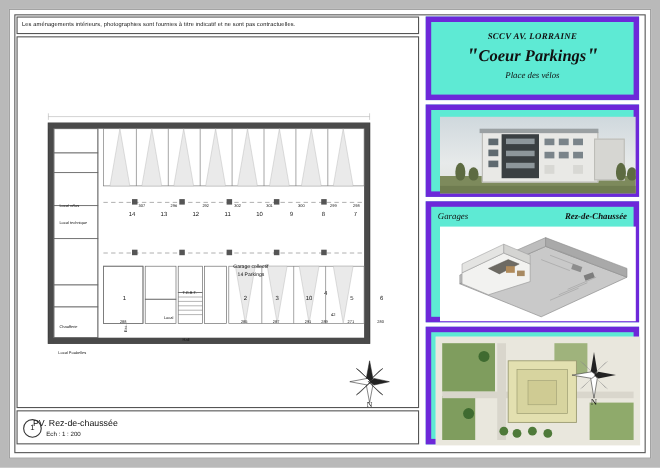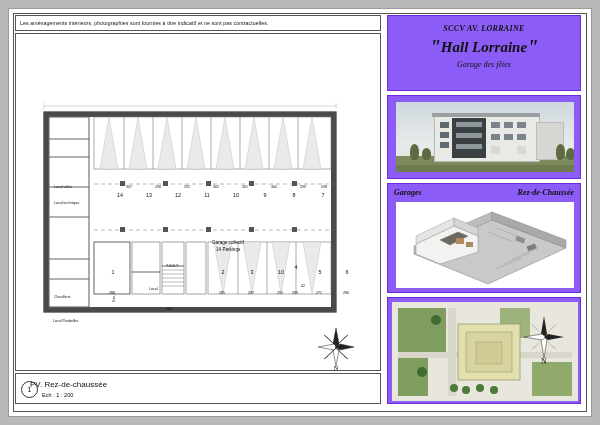--- a/index.html
+++ b/index.html
@@ -13,21 +13,21 @@
         font-size:5.2px;color:#111;padding:4px 4px 0 4px;letter-spacing:.02em;}
   .planbox{position:absolute;left:0;top:18px;width:366px;height:338px;border:1px solid #555;box-sizing:border-box;background:#fff;overflow:hidden;}
   .titleblock{position:absolute;left:0;top:358px;width:366px;height:31px;border:1px solid #555;box-sizing:border-box;}
   .tb-circle{position:absolute;left:5px;top:7px;width:15px;height:15px;border:1px solid #333;border-radius:50%;
              font-size:7px;text-align:center;line-height:15px;color:#111;}
   .tb-t1{position:absolute;left:14px;top:6px;font-size:8px;color:#111;}
   .tb-t2{position:absolute;left:26px;top:18px;font-size:5.6px;color:#111;}
 
   
   .right{position:absolute;left:378px;top:6px;width:194px;height:389px;}
-  .rbox{position:absolute;left:0;border:1px solid #6d28d9;box-sizing:border-box;background:#8b5cf6;}
+  .rbox{position:absolute;left:0;border:5px solid #6d28d9;box-sizing:border-box;background:#5eead4;}
   .rb1{top:0;width:194px;height:76px;}
   .rb2{top:80px;width:194px;height:84px;}
   .rb3{top:168px;width:194px;height:110px;}
   .rb4{top:282px;width:194px;height:107px;}
 
   .sccv{position:absolute;top:8px;left:0;width:100%;text-align:center;font-family:"Liberation Serif",serif;
         font-style:italic;font-weight:bold;font-size:8px;color:#111;letter-spacing:.04em;}
   .coeur{position:absolute;top:20px;left:0;width:100%;text-align:center;font-family:"Liberation Serif",serif;
         font-style:italic;font-weight:bold;font-size:15px;color:#111;}
   .coeur .q{font-size:20px;vertical-align:-2px;}
@@ -42,21 +42,21 @@
   .ph-grass{position:absolute;left:0;bottom:0;width:100%;height:16px;background:#7d8a5c;}
   .ph-grass2{position:absolute;left:0;bottom:0;width:100%;height:7px;background:#6f7c50;}
   .ph-bld{position:absolute;left:38px;top:14px;width:104px;height:44px;background:#e9e9e6;border:1px solid #b9b9b4;}
   .ph-dark{position:absolute;left:56px;top:16px;width:34px;height:40px;background:#3a3f42;}
   .ph-win{position:absolute;background:#5f6a70;}
   .ph-roof{position:absolute;left:36px;top:11px;width:108px;height:4px;background:#9aa0a2;}
   .ph-side{position:absolute;left:140px;top:20px;width:26px;height:36px;background:#d6d6d2;border:1px solid #bdbdb8;}
   .ph-tree{position:absolute;bottom:12px;width:9px;height:16px;background:#5d6b42;border-radius:50% 50% 40% 40%;}
 
   
-  .gh-left{position:absolute;left:6px;top:4px;font-family:"Liberation Serif",serif;font-style:italic;font-weight:bold;font-size:8px;color:#111;}
+  .gh-left{position:absolute;left:6px;top:4px;font-family:"Liberation Serif",serif;font-style:italic;font-weight:normal;font-size:8px;color:#111;}
   .gh-right{position:absolute;right:6px;top:4px;font-family:"Liberation Serif",serif;font-style:italic;font-weight:bold;font-size:8px;color:#111;padding-left:10px;}
   .g3d{position:absolute;left:8px;top:18px;width:178px;height:86px;overflow:hidden;background:#fff;}
 
   
   .site{position:absolute;left:4px;top:4px;width:186px;height:99px;overflow:hidden;background:#f1f0ea;}
   .pl-txt{position:absolute;font-size:3.6px;color:#111;white-space:nowrap;}
   .pl-txt6{position:absolute;font-size:4.6px;color:#111;white-space:nowrap;}
   .stall-num{position:absolute;font-size:5.4px;color:#111;text-align:center;}
 </style>
 </head>
@@ -241,23 +241,23 @@
       <div class="tb-t1">PV. Rez-de-chaussée</div>
       <div class="tb-t2">Ech :  1 : 200</div>
     </div>
   </div>
 
   <div class="right">
 
     <div class="rbox rb1">
       <div class="sccv">SCCV AV. LORRAINE</div>
       <div class="coeur">
-        <span class="q">"</span><span>Hall Lorraine</span><span class="q">"</span>
-      </div>
-      <div class="place">Garage des fêtes</div>
+        <span class="q">"</span><span>Coeur Parkings</span><span class="q">"</span>
+      </div>
+      <div class="place">Place des vélos</div>
     </div>
 
     <div class="rbox rb2">
       <div class="photo">
         <div class="ph-sky"></div>
         <div class="ph-grass"></div>
         <div class="ph-grass2"></div>
         <div class="ph-bld"></div>
         <div class="ph-roof"></div>
         <div class="ph-dark"></div>

